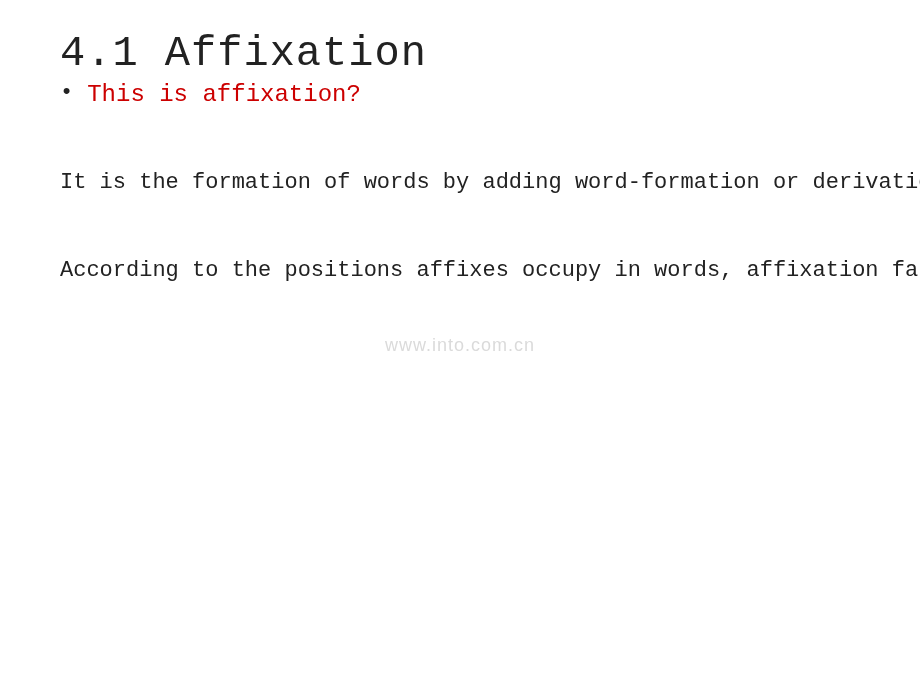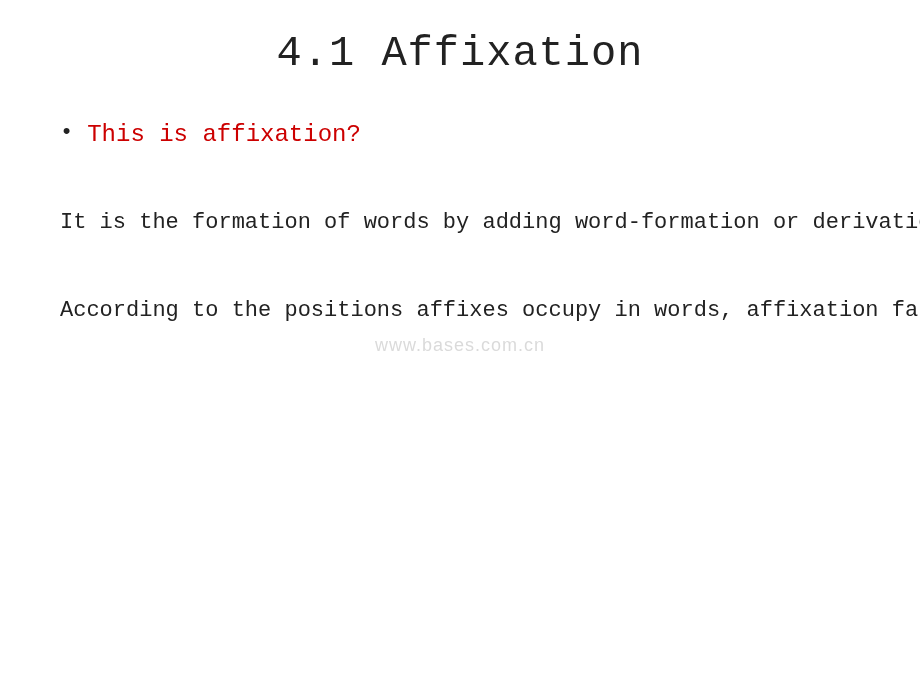--- a/index.html
+++ b/index.html
@@ -18,25 +18,23 @@
     }
 
     .page-container {
       width: 920px;
       height: 690px;
       padding: 30px 60px 30px 60px;
       position: relative;
     }
 
     .title {
-      text-align: center;
       font-size: 42px;
       font-weight: normal;
       color: #222222;
-      margin-bottom: 40px;
       font-family: 'Courier New', Courier, monospace;
       letter-spacing: 1px;
     }
 
     .bullet-section {
       margin-bottom: 20px;
     }
 
     .bullet-item {
       display: flex;
@@ -104,15 +102,15 @@
   </div>
 
   <p class="paragraph">
     <span class="indent">&nbsp;&nbsp;&nbsp;&nbsp;</span>It&nbsp;is&nbsp;the&nbsp;formation&nbsp;of&nbsp;words&nbsp;by&nbsp;adding&nbsp;word‑formation&nbsp;or&nbsp;derivational&nbsp;affixes&nbsp;to&nbsp;bases.&nbsp;This&nbsp;process&nbsp;is&nbsp;also&nbsp;known&nbsp;as&nbsp;derivation,&nbsp;and&nbsp;words&nbsp;created&nbsp;in&nbsp;this&nbsp;way&nbsp;are&nbsp;called&nbsp;derivatives.
   </p>
 
   <p class="paragraph">
     <span class="indent">&nbsp;&nbsp;</span>According&nbsp;to&nbsp;the&nbsp;positions&nbsp;affixes&nbsp;occupy&nbsp;in&nbsp;words,&nbsp;affixation&nbsp;falls&nbsp;into&nbsp;two&nbsp;subcategories:&nbsp;
   </p>
 
-  <div class="watermark">www.bases.com.cn</div>
+  <div class="watermark">www.into.com.cn</div>
 
 </div>
 
 </body></html>

